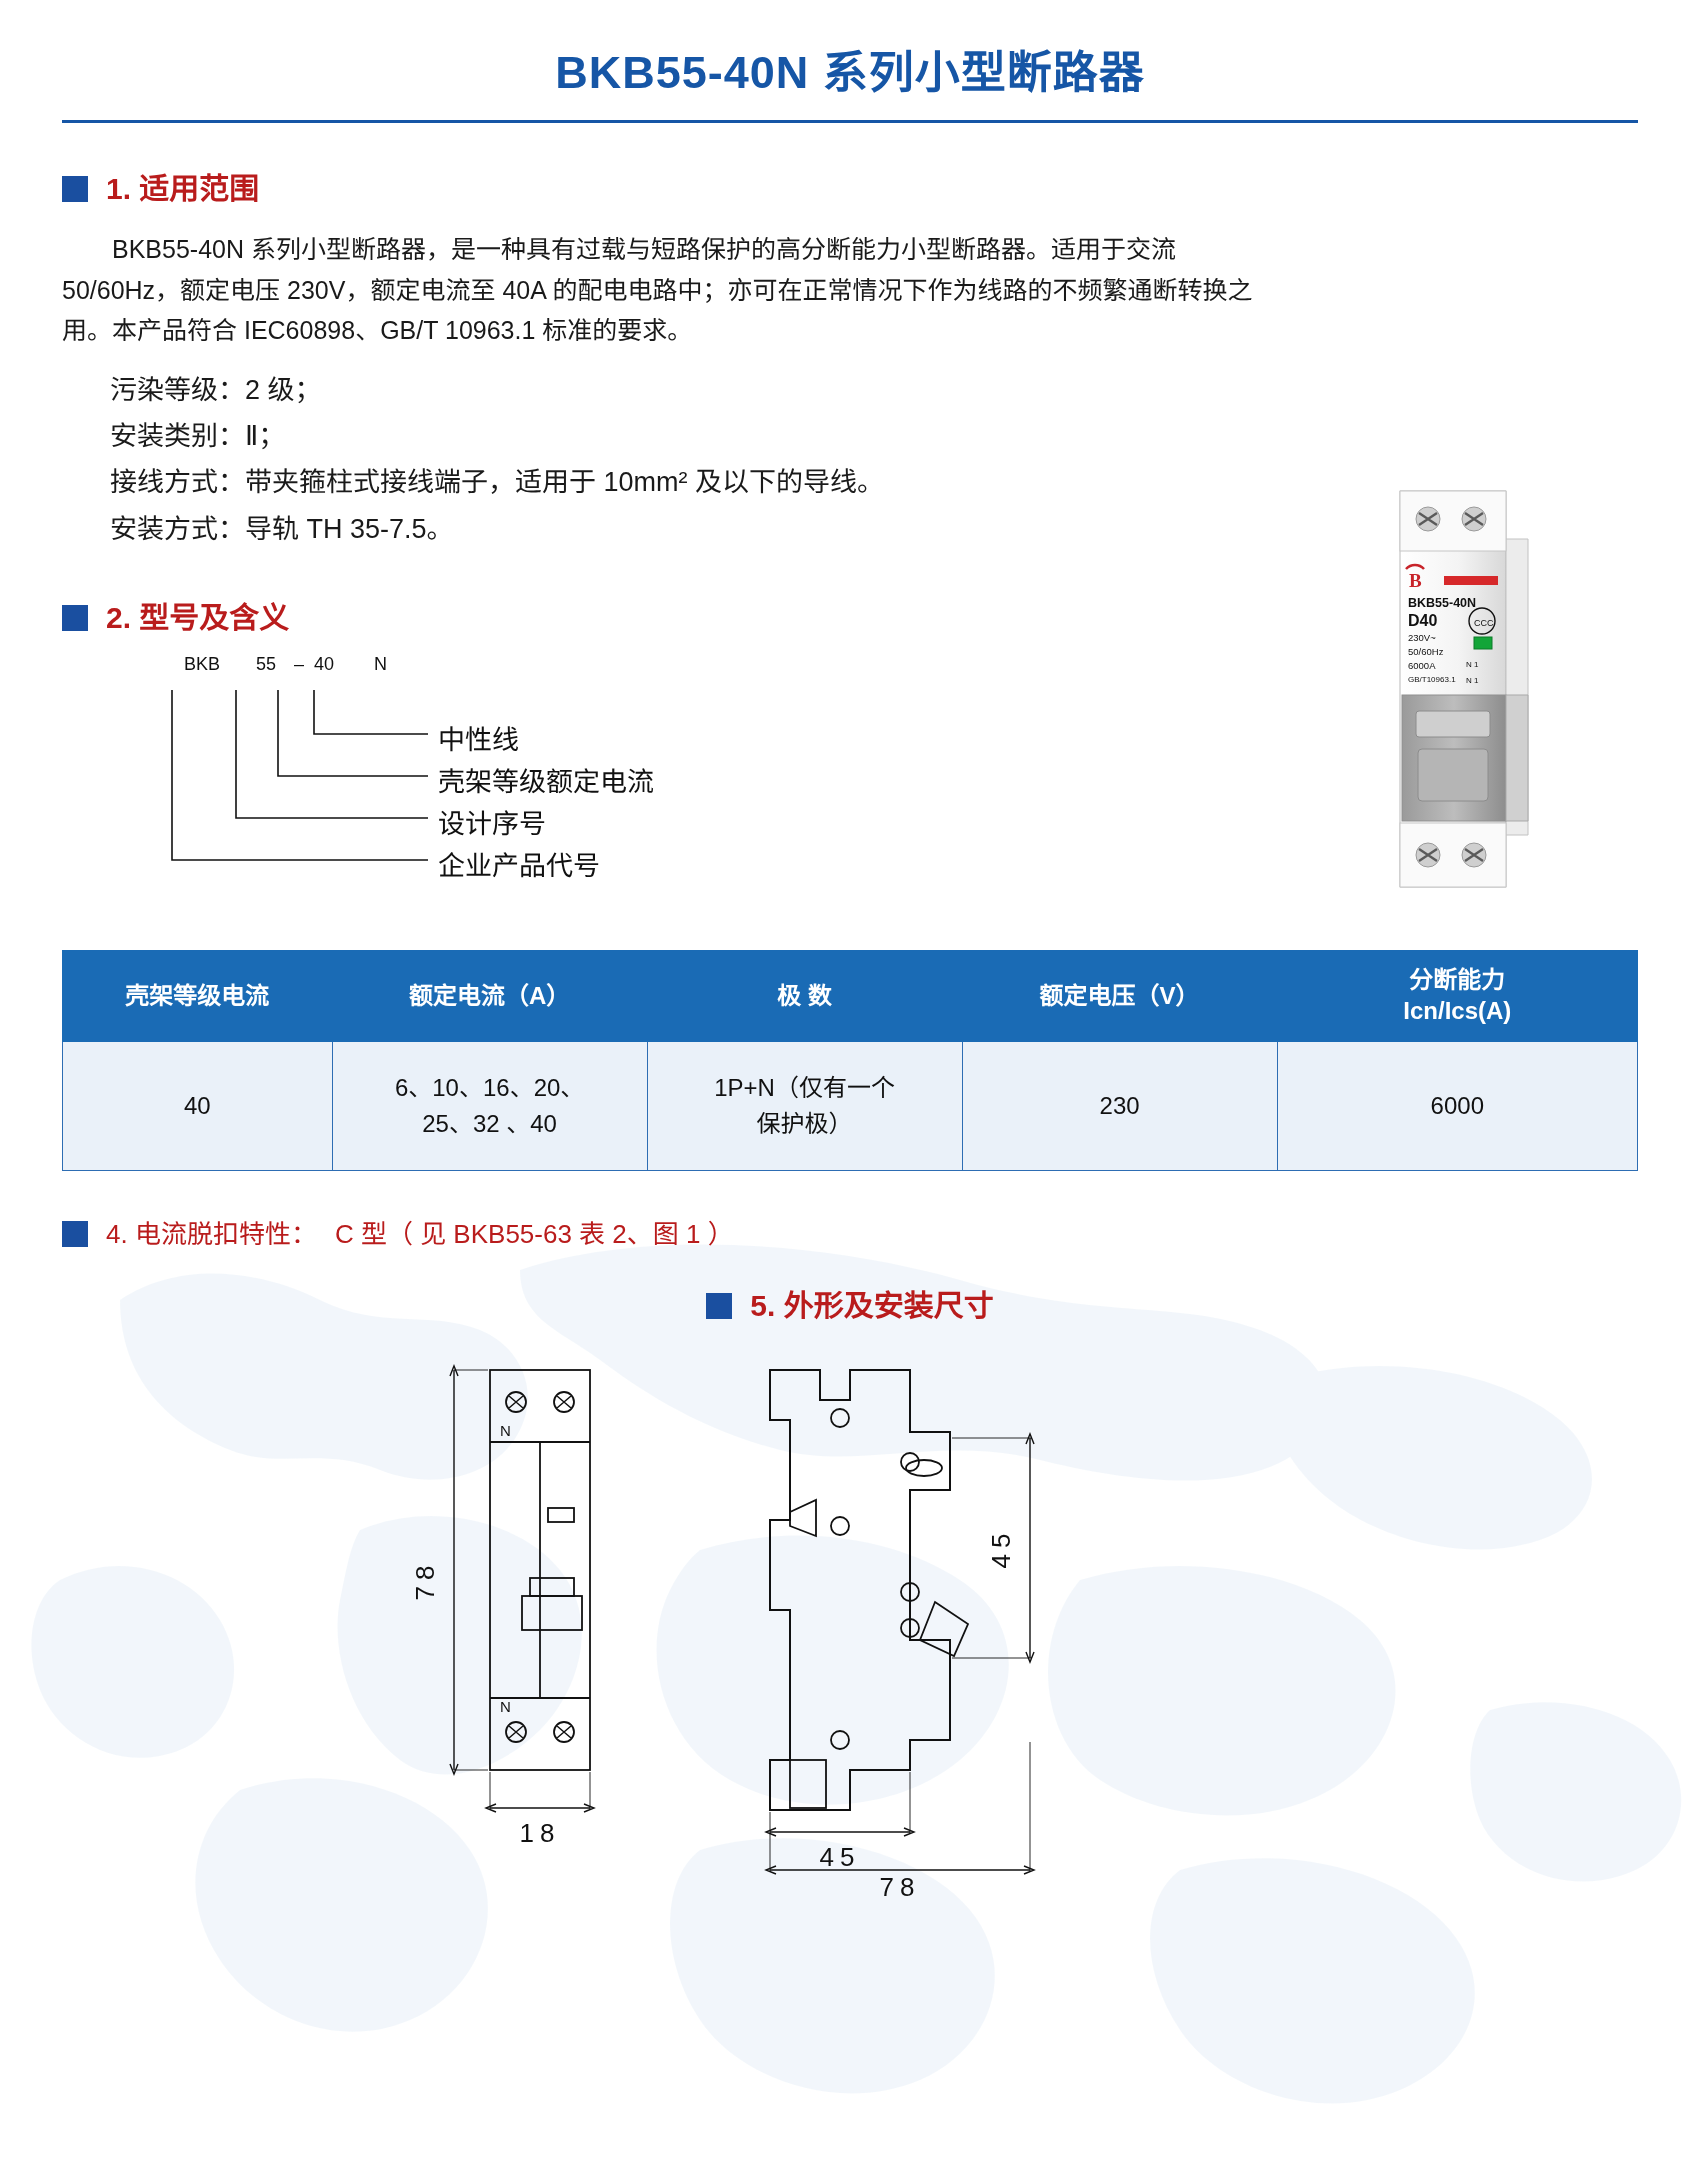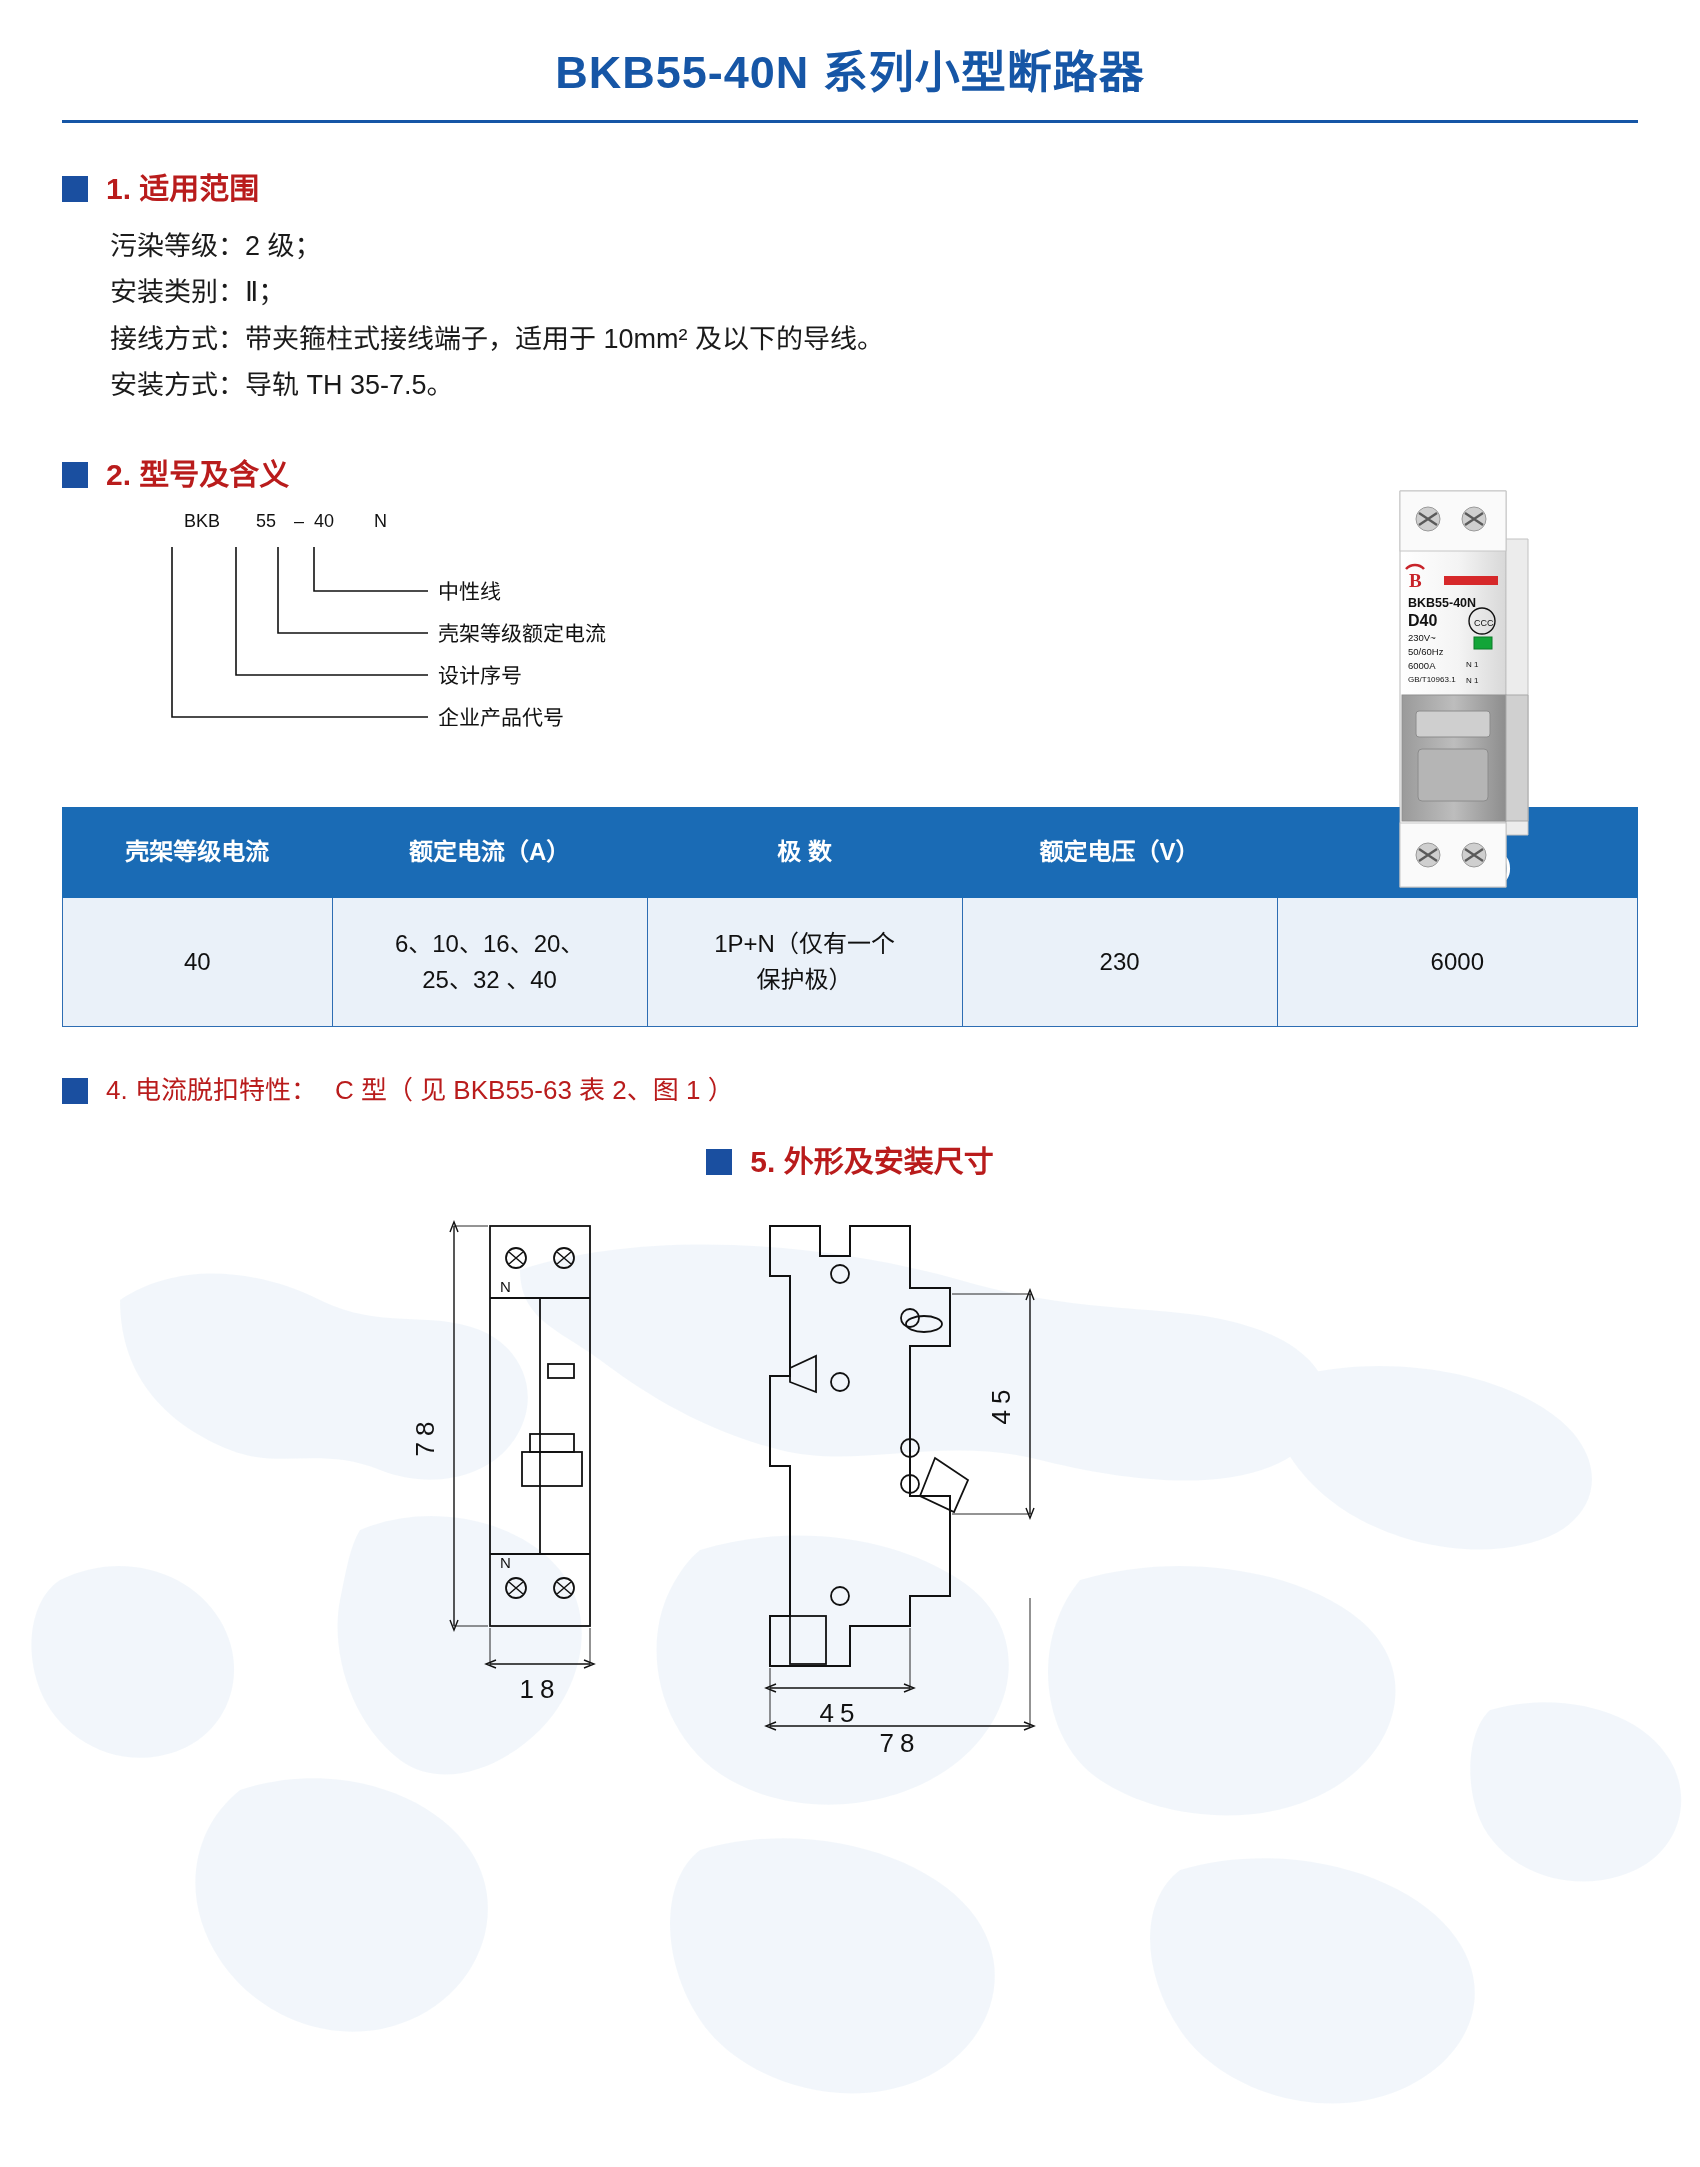--- a/index.html
+++ b/index.html
@@ -119,21 +119,21 @@
   }
   .model-diagram .code {
     position: absolute;
     font-size: 18px;
     color: #111;
     white-space: nowrap;
     margin-left: 32px;
   }
   .model-diagram .lbl {
     position: absolute;
-    font-size: 21px;
+    font-size: 27px;
     color: #111;
     white-space: nowrap;
   }
 
   
   .param-table {
     margin-top: 26px;
     border-collapse: collapse;
     width: 1576px;
     table-layout: fixed;
@@ -199,20 +199,21 @@
     <h1 class="doc-title">BKB55-40N 系列小型断路器</h1>
     <div class="title-rule"></div>
   </div>
 
   <div class="body-wrap">
     <div class="section-head">
       <span class="sq"></span>
       <span class="section-title">1. 适用范围</span>
     </div>
 
+    <div class="para">BKB55-40N 系列小型断路器，是一种具有过载与短路保护的高分断能力小型断路器。适用于交流 50/60Hz，额定电压 230V，额定电流至 40A 的配电电路中；亦可在正常情况下作为线路的不频繁通断转换之用。本产品符合 IEC60898、GB/T 10963.1 标准的要求。</div>
 
     <div class="bullet-list">
       <div>污染等级：2 级；</div>
       <div>安装类别：Ⅱ；</div>
       <div>接线方式：带夹箍柱式接线端子，适用于 10mm² 及以下的导线。</div>
       <div>安装方式：导轨 TH 35-7.5。</div>
     </div>
 
     <div class="product-photo">
       <svg width="200" height="412" viewBox="0 0 200 412" xmlns="http://www.w3.org/2000/svg">

